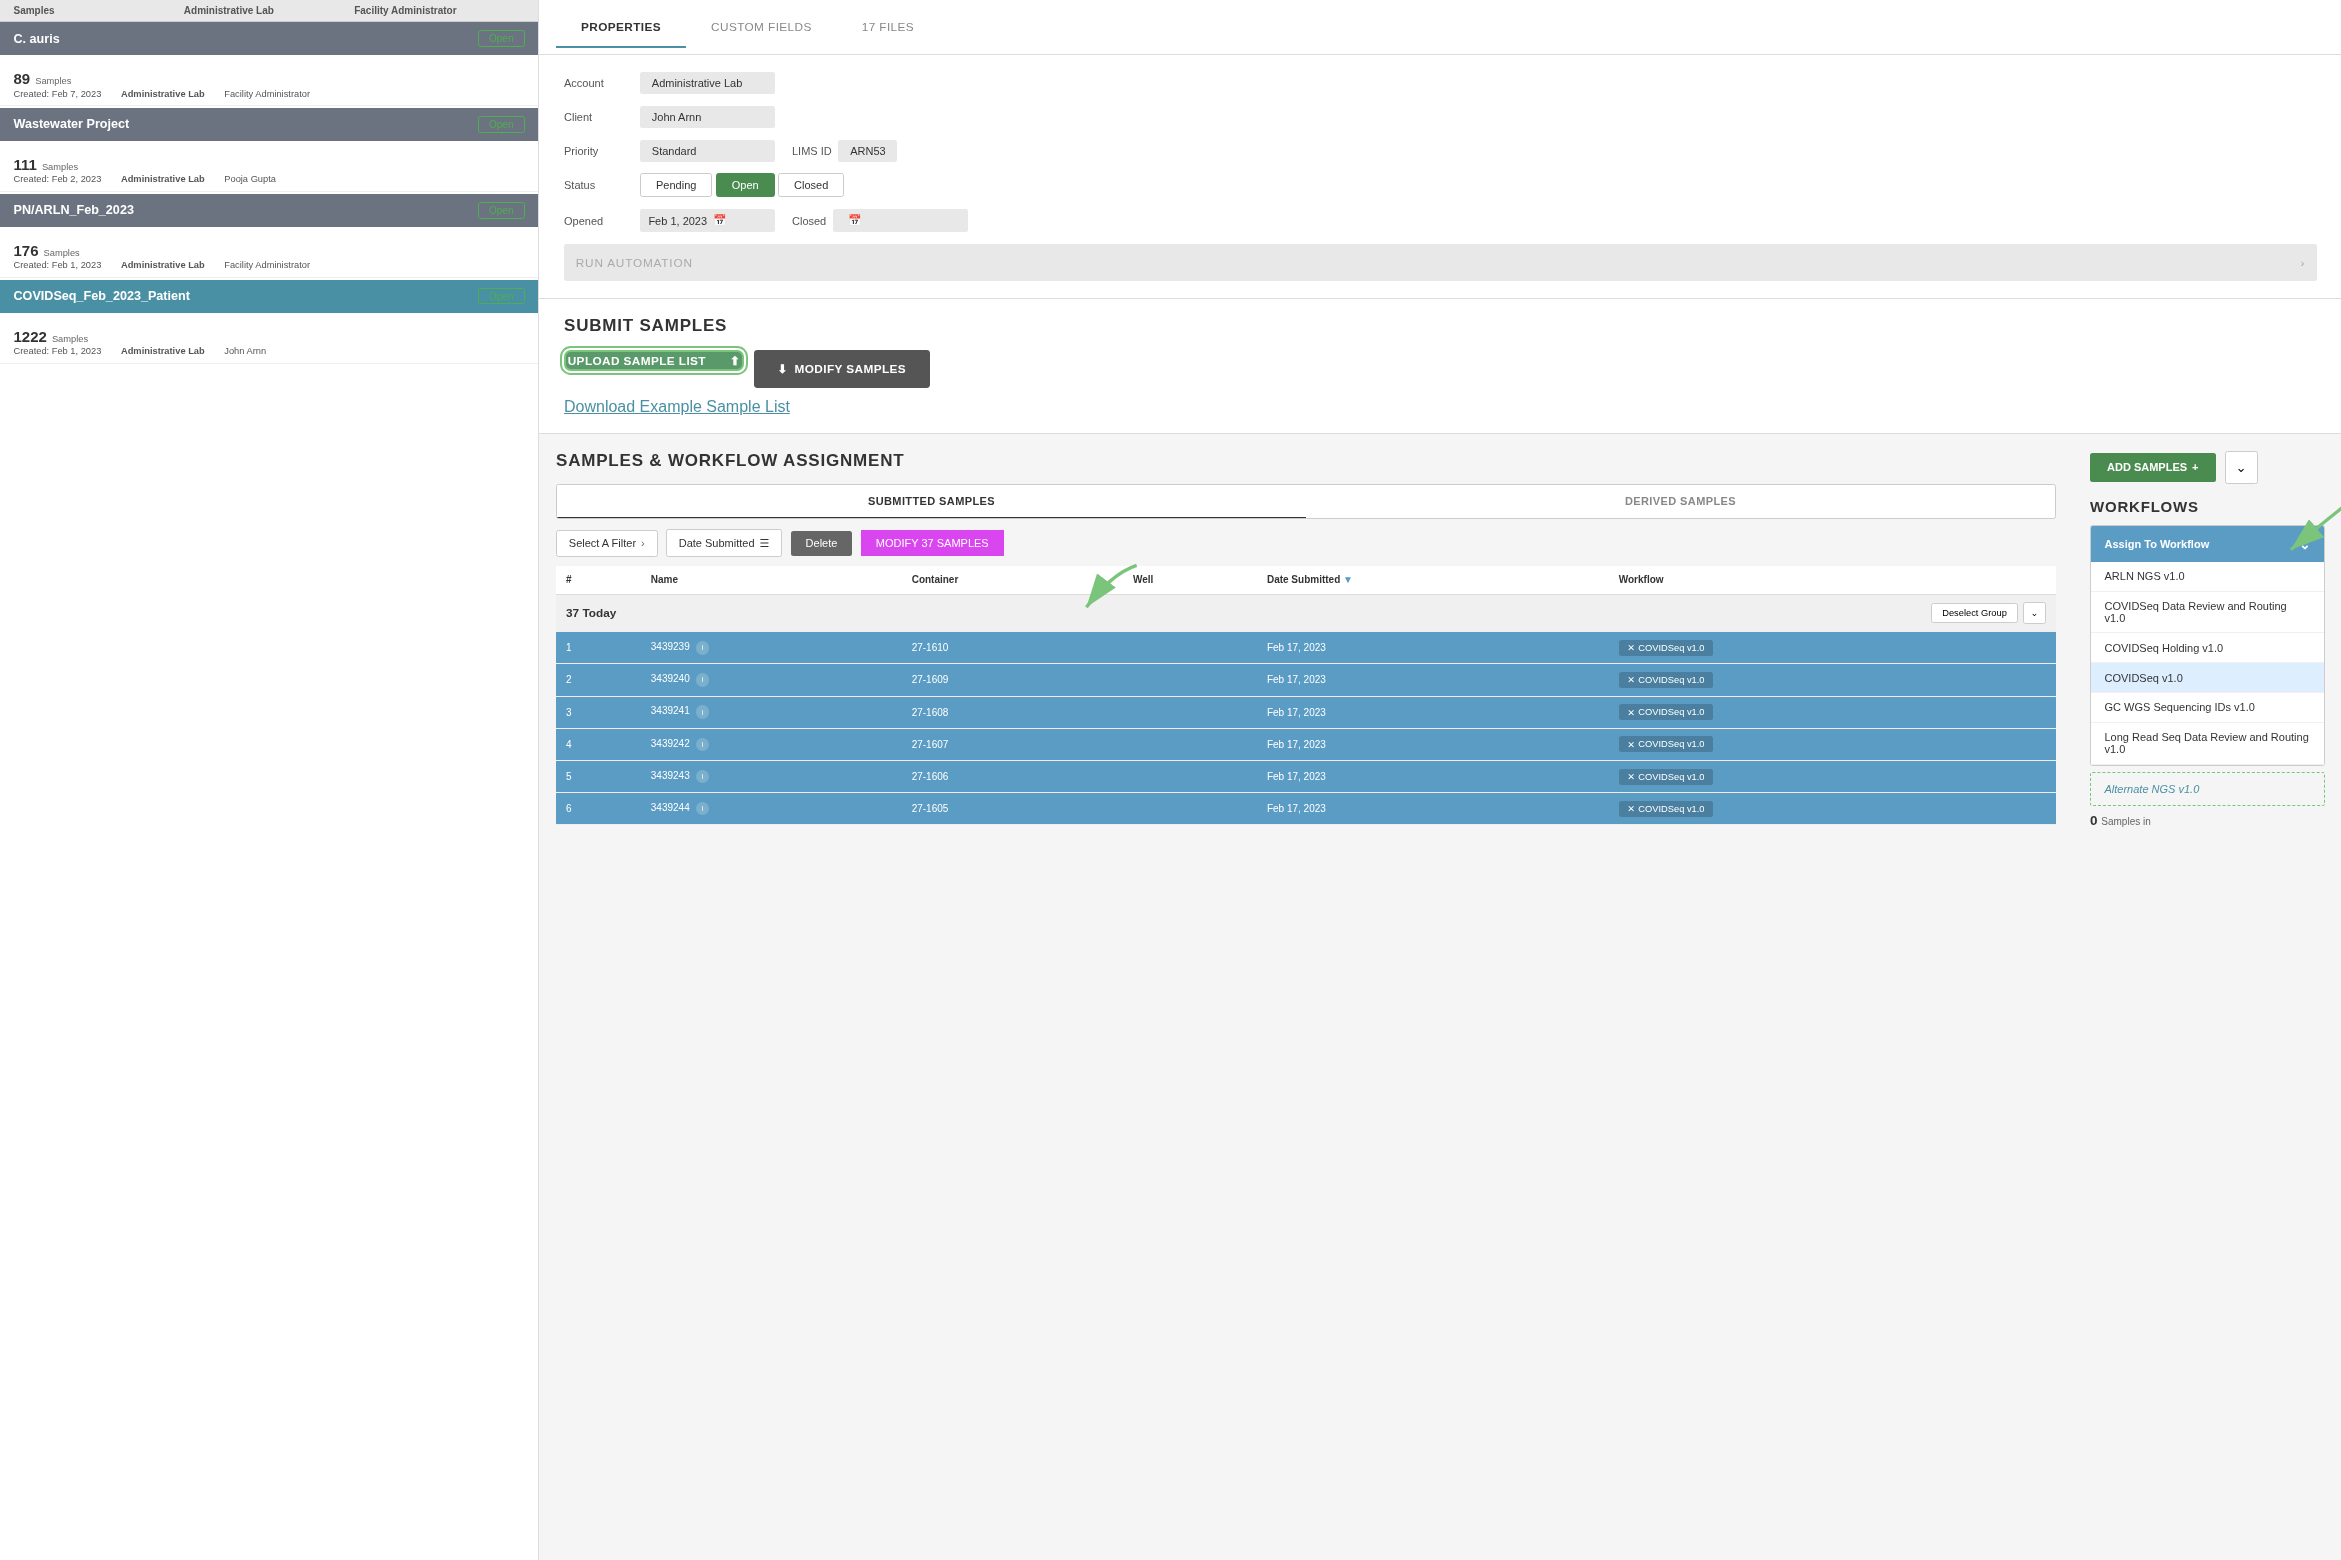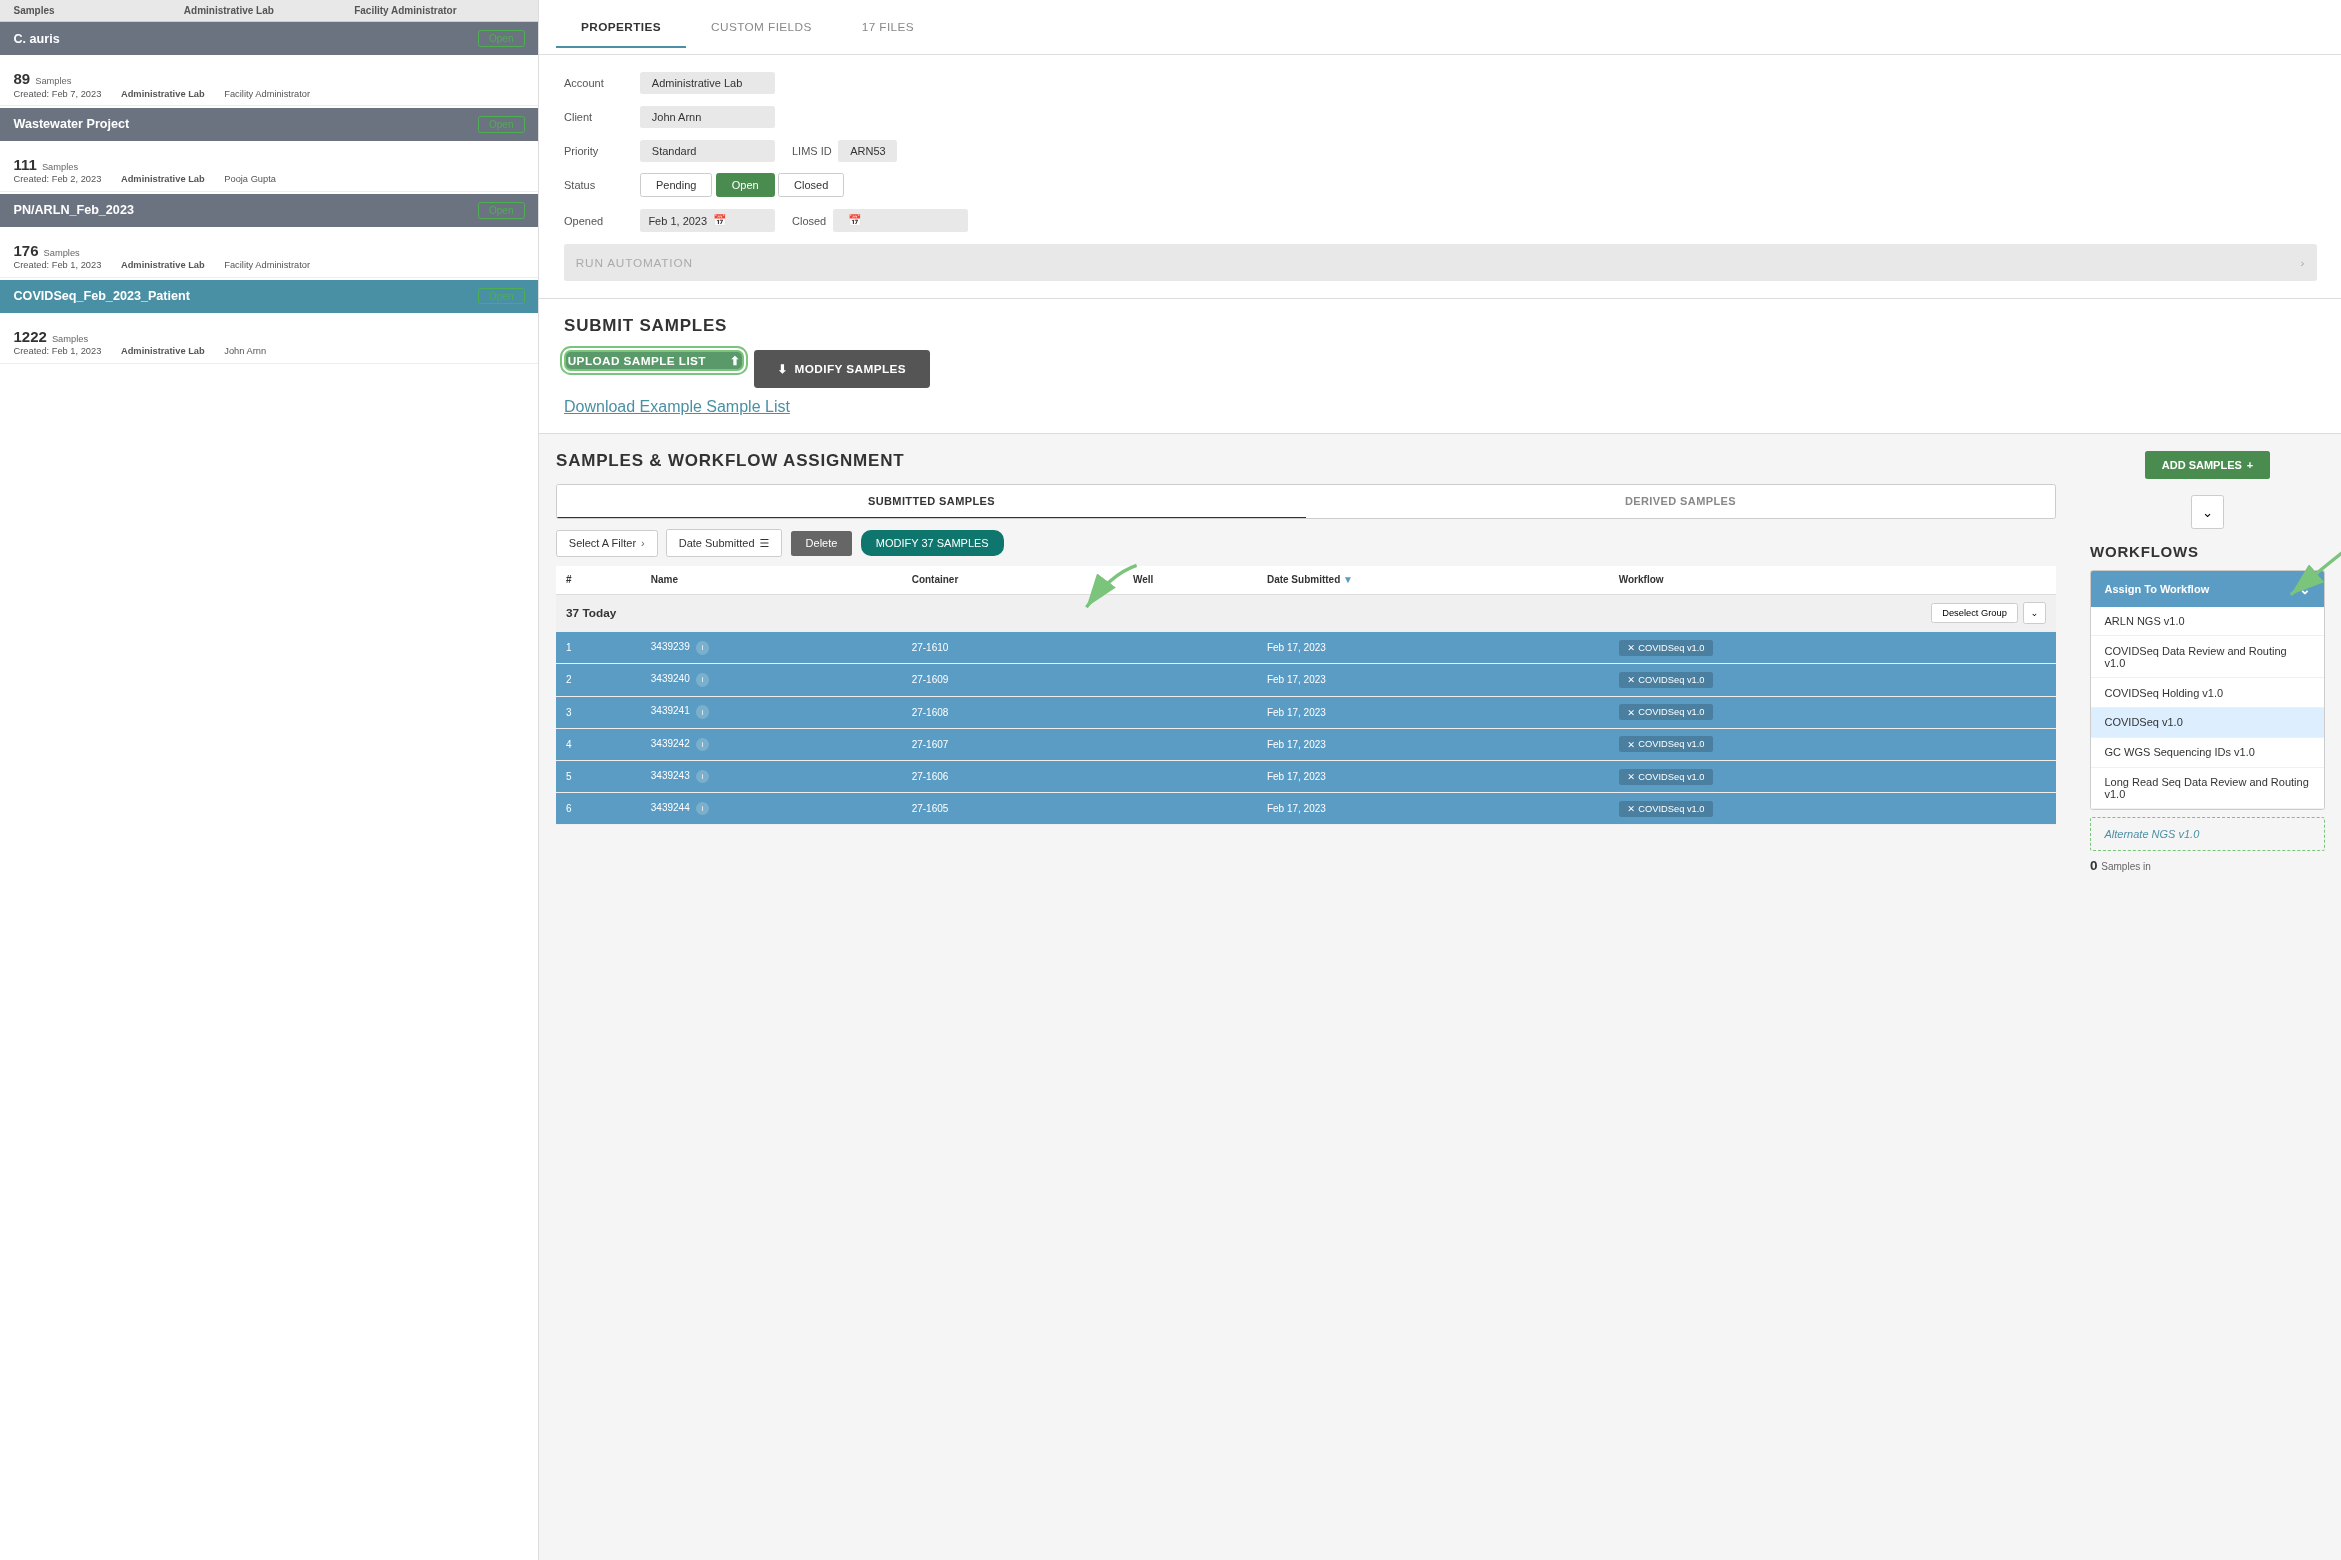--- a/index.html
+++ b/index.html
@@ -56,42 +56,42 @@
 
     .sub-tabs { display: flex; background: #fff; border: 0.8px solid #ccc; border-radius: 2.5px; margin-bottom: 10px; overflow: hidden; }
     .sub-tab { flex: 1; padding: 10px; text-align: center; font-size: 11px; font-weight: bold; color: #888; cursor: pointer; letter-spacing: 0.4px; }
     .sub-tab.active { background: #fff; color: #333; border-bottom: 1.7px solid #333; }
 
     .filter-row { display: flex; align-items: center; gap: 8.4px; margin-bottom: 8.4px; }
     .filter-select { padding: 6.7px 11.8px; border: 0.8px solid #ccc; border-radius: 2.5px; background: #fff; display: flex; align-items: center; gap: 5px; font-size: 11px; cursor: pointer; }
     .filter-select .arrow { color: #666; }
     .date-filter { padding: 6.7px 11.8px; border: 0.8px solid #ccc; background: #fff; border-radius: 2.5px; display: flex; align-items: center; gap: 5px; font-size: 11px; }
     .delete-btn { background: #666; color: #fff; border: none; padding: 6.7px 15px; border-radius: 2.5px; font-size: 11px; cursor: pointer; }
-    .modify-samples-btn { background: #0f766e; color: #fff; border: none; padding: 7px 15px; border-radius: 10px; font-size: 11px; cursor: pointer; }
+    .modify-samples-btn { background: #d946ef; color: #fff; border: none; padding: 7px 15px; border-radius: 0; font-size: 11px; cursor: pointer; }
 
     .samples-table { width: 100%; border-collapse: collapse; background: #fff; }
     .samples-table th { background: #fff; padding: 8.4px 10px; text-align: left; font-size: 10px; font-weight: bold; color: #333; border-bottom: 1.7px solid #ddd; }
     .samples-table td { padding: 7.6px 10px; font-size: 10px; border-bottom: 0.8px solid #eee; }
     .group-header { background: #f0f0f0; }
     .group-header td { font-weight: bold; font-size: 11.8px; color: #333; }
     .deselect-btn { background: #fff; border: 0.8px solid #ccc; padding: 4.2px 10px; border-radius: 2.5px; font-size: 9.3px; cursor: pointer; display: flex; align-items: center; gap: 3.4px; }
     .expand-btn { background: #fff; border: 0.8px solid #ccc; padding: 4.2px 6.7px; border-radius: 2.5px; font-size: 9.3px; cursor: pointer; }
 
     .sample-row { background: #5b9cc4; color: #fff; }
     .sample-row td { color: #fff; }
     .workflow-badge { background: #4a7fa0; color: #fff; padding: 2.5px 8.4px; border-radius: 2.5px; font-size: 9.3px; display: inline-flex; align-items: center; gap: 3.4px; }
     .workflow-badge .x { cursor: pointer; }
 
     .info-icon { display: inline-flex; align-items: center; justify-content: center; width: 13.5px; height: 13.5px; border-radius: 50%; background: #7ab0cc; color: #fff; font-size: 7.6px; cursor: pointer; margin-left: 3.4px; }
 
     
     .workflows-panel { width: 269px; padding: 17px; }
     .workflows-title { font-size: 15px; font-weight: bold; color: #333; letter-spacing: 0.8px; margin-bottom: 10px; }
 
-    .add-samples-row { display: flex; align-items: center; gap: 16px; margin-bottom: 13.5px; flex-direction: column; }
+    .add-samples-row { display: flex; align-items: center; gap: 9px; margin-bottom: 13.5px; }
     .add-samples-btn { background: #4a8c50; color: #fff; border: none; padding: 8.4px 17px; border-radius: 2.5px; font-size: 11px; font-weight: bold; cursor: pointer; display: flex; align-items: center; gap: 5px; }
     .collapse-btn { background: #fff; border: 0.8px solid #ccc; padding: 8.4px 10px; border-radius: 2.5px; cursor: pointer; }
 
     .workflow-dropdown { background: #fff; border: 0.8px solid #ccc; border-radius: 2.5px; overflow: hidden; margin-bottom: 6.7px; }
     .workflow-dropdown-header { background: #5b9cc4; color: #fff; padding: 10px 13.5px; display: flex; justify-content: space-between; align-items: center; font-size: 11px; font-weight: bold; cursor: pointer; }
     .workflow-dropdown-header .chevron { font-size: 13.5px; }
     .workflow-list-item { padding: 8.4px 13.5px; font-size: 11px; color: #333; cursor: pointer; border-bottom: 0.8px solid #f0f0f0; background: #fff; }
     .workflow-list-item.selected-wf { background: #ddeeff; }
 
     .alternate-box { border: 1.7px dashed #7bc47b; padding: 10px 13.5px; border-radius: 2.5px; margin-bottom: 6.7px; }

